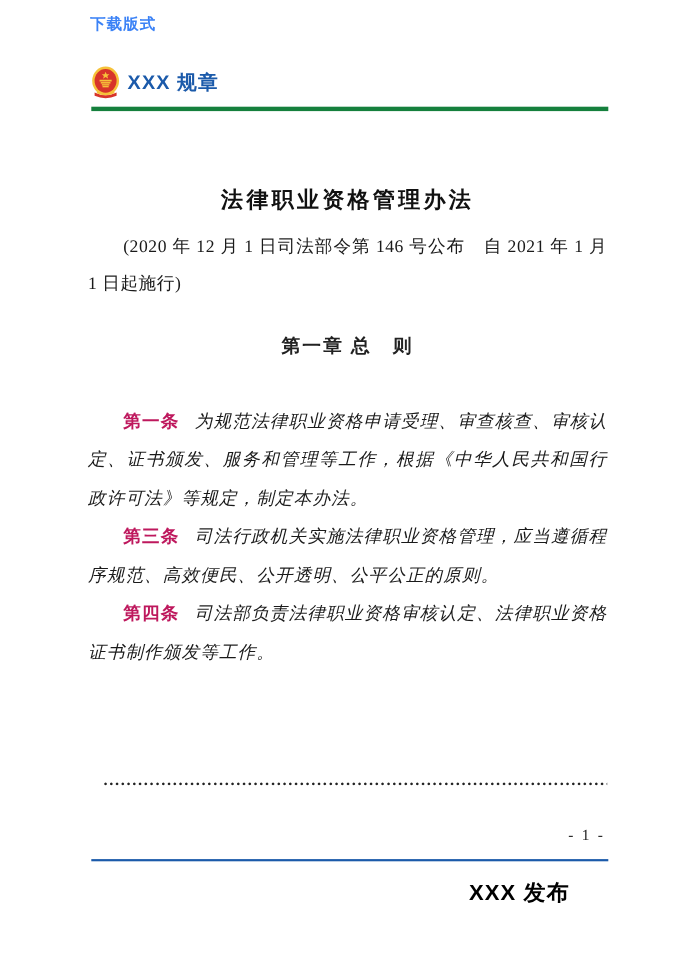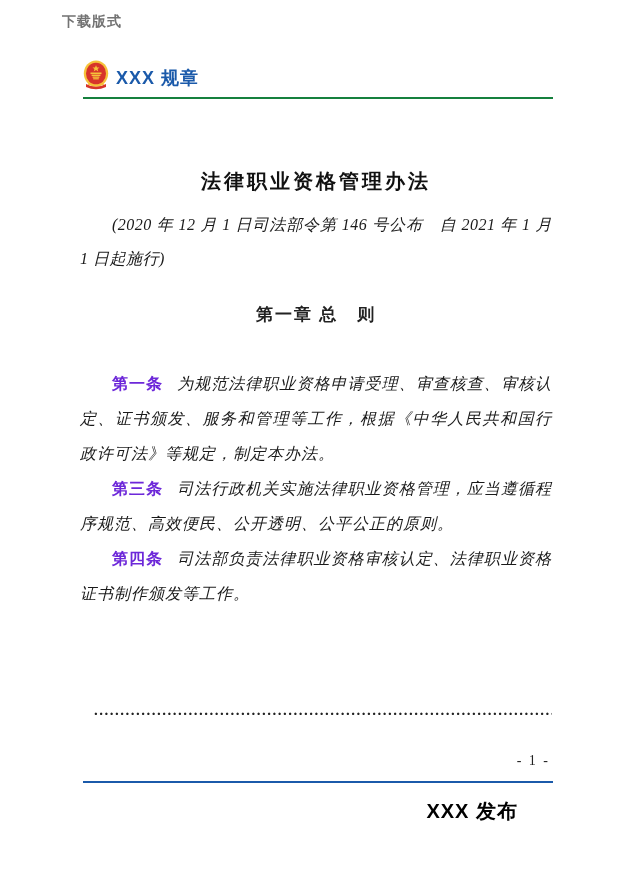--- a/index.html
+++ b/index.html
@@ -6,60 +6,60 @@
   html,body { background:#ffffff; }
   body {
     width:630px; height:891px; position:relative;
     font-family:"Liberation Serif","DejaVu Serif",serif;
     color:#1a1a1a; overflow:hidden;
   }
   .page { position:absolute; inset:0; background:#ffffff; }
 
   
   .top-link {
-    position:absolute; left:62px; top:13px;
-    font-size:14px; font-weight:bold; letter-spacing:1px; color:#737373;
+    position:absolute; left:82px; top:13px;
+    font-size:14px; font-weight:bold; letter-spacing:1px; color:#3b82f6;
     text-decoration:none; cursor:pointer;
   }
 
   
   .header {
     position:absolute; left:83px; right:77px; top:60px;
-    display:flex; align-items:flex-end; gap:7px;
-    border-bottom:2px solid #15803d; padding-bottom:7px;
+    display:flex; align-items:center; gap:7px;
+    border-bottom:4px solid #15803d; padding-bottom:7px;
   }
   .emblem { width:26px; height:30px; flex:0 0 auto; }
   .org-label {
     color:#1b5aaa; font-weight:bold; font-size:18px; letter-spacing:1px;
     font-family:"Liberation Sans","DejaVu Sans",sans-serif;
   }
 
   
   .doc-title {
     position:absolute; left:80px; right:78px; top:168px;
     text-align:center; font-size:20px; font-weight:bold; letter-spacing:3px; color:#111;
   }
   .doc-subtitle {
     position:absolute; left:80px; right:78px; top:208px;
     font-size:16px; line-height:34px; letter-spacing:0.5px;
-    text-indent:2em; text-align:justify; font-style:italic; color:#1a1a1a;
+    text-indent:2em; text-align:justify; color:#1a1a1a;
   }
   .chapter-heading {
     position:absolute; left:80px; right:78px; top:303px;
     text-align:center; font-size:17px; font-weight:bold; letter-spacing:2px; color:#222;
     font-family:Liberation Serif, serif;
   }
   .articles {
     position:absolute; left:80px; right:78px; top:366px;
     font-size:16px; line-height:35px; letter-spacing:1px;
     text-align:justify; color:#1a1a1a;
   }
   .article { text-indent:2em; }
   .art-label {
-    font-weight:bold; font-style:normal; margin-right:14px; color:#6d28d9;
+    font-weight:bold; font-style:normal; margin-right:14px; color:#be185d;
     font-family:"Liberation Sans","DejaVu Sans",sans-serif; letter-spacing:1px;
   }
   .art-text { font-style:italic; }
 
   .truncation-dots {
     position:absolute; left:94px; right:78px; top:702px;
     font-weight:bold; font-size:15px; letter-spacing:1.5px; color:#222;
     white-space:nowrap; overflow:hidden;
   }
 

